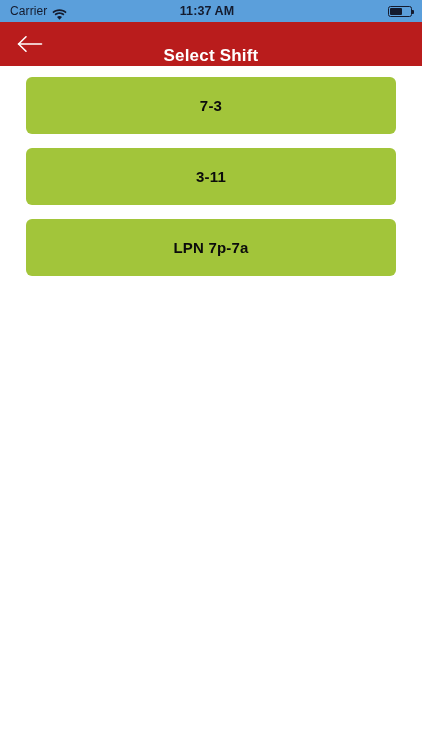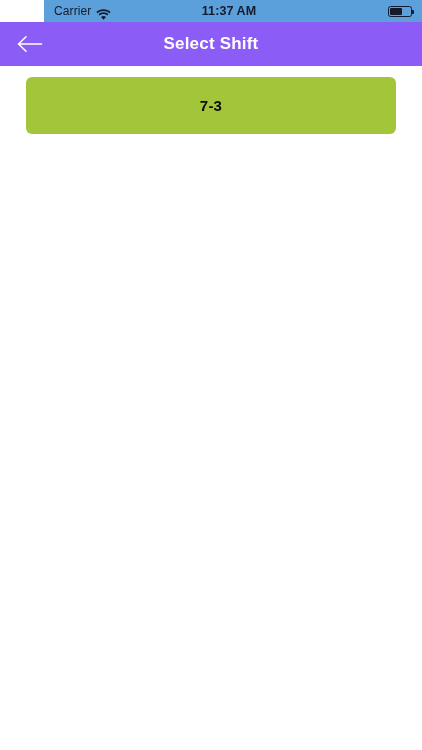--- a/index.html
+++ b/index.html
@@ -25,21 +25,20 @@
   
   .status-bar {
     height: 22px;
     background: #5b9fdb;
     display: flex;
     align-items: center;
     padding: 0 10px;
     box-sizing: border-box;
     flex: 0 0 auto;
     position: relative;
-    margin-left: 44px;
   }
   .status-left {
     display: flex;
     align-items: center;
     gap: 5px;
   }
   .carrier-label {
     font-size: 12px;
     color: #141b2e;
     letter-spacing: 0.1px;
@@ -86,23 +85,23 @@
     top: 3px;
     width: 2px;
     height: 4px;
     background: #141b2e;
     border-radius: 0 1px 1px 0;
   }
 
   
   .nav-bar {
     height: 44px;
-    background: #8b5cf6;
-    display: flex;
-    align-items: center;
+    background: #b91c1c;
+    display: flex;
+    align-items: flex-end;
     position: relative;
     flex: 0 0 auto;
   }
   .back-button {
     position: absolute;
     left: 8px;
     top: 0;
     bottom: 0;
     width: 44px;
     display: flex;
@@ -192,16 +191,22 @@
       </span>
     </div>
     <div class="nav-title">Select Shift</div>
   </div>
 
   <div class="content">
     <div class="shift-list">
       <button class="shift-button">
         <span class="shift-label">7-3</span>
       </button>
+      <button class="shift-button">
+        <span class="shift-label">3-11</span>
+      </button>
+      <button class="shift-button">
+        <span class="shift-label">LPN 7p-7a</span>
+      </button>
     </div>
   </div>
 
 </div>
 
 </body></html>

